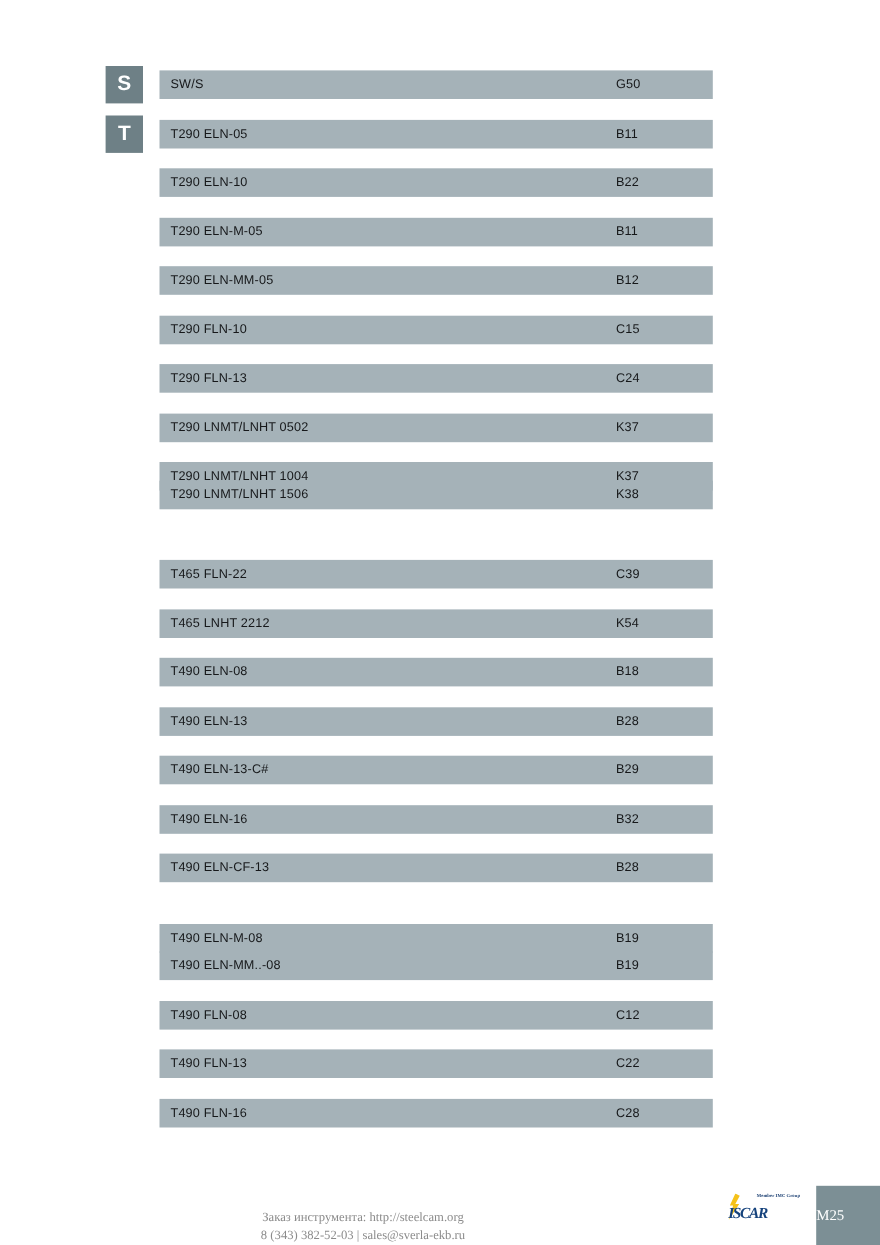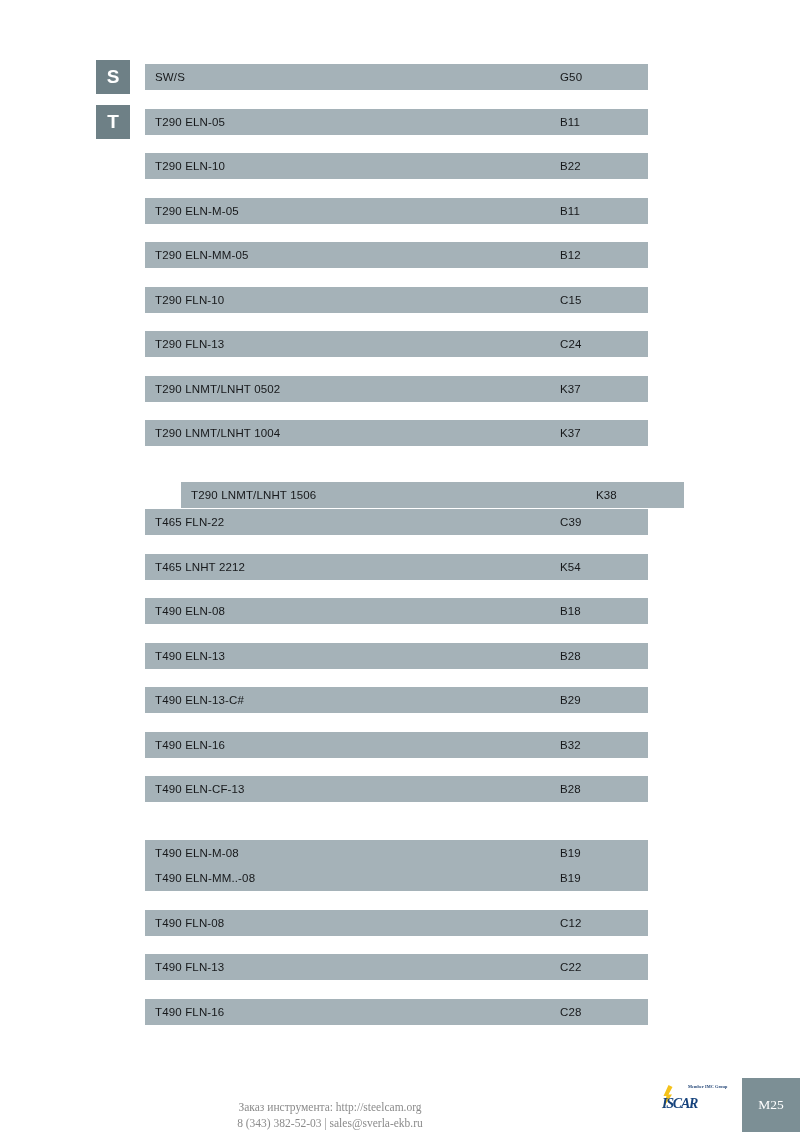--- a/index.html
+++ b/index.html
@@ -132,21 +132,21 @@
 
   #page-badge {
     position: absolute;
     left: 742px;
     top: 0px;
     width: 58px;
     height: 54px;
     background: #7c8f95;
     color: #ffffff;
     font-size: 13.5px;
-    text-align: center;
+    text-align: left;
     line-height: 54px;
   }
 </style>
 </head>
 <body>
 
 <div id="index-table">
     <div class="row" style="top: 64px;">
       <span class="row-name">SW/S</span>
       <span class="row-code">G50</span>
@@ -176,21 +176,21 @@
       <span class="row-code">C24</span>
     </div>
     <div class="row" style="top: 375.5px;">
       <span class="row-name">T290 LNMT/LNHT 0502</span>
       <span class="row-code">K37</span>
     </div>
     <div class="row" style="top: 420px;">
       <span class="row-name">T290 LNMT/LNHT 1004</span>
       <span class="row-code">K37</span>
     </div>
-    <div class="row" style="top: 482px; margin-left: 36px;">
+    <div class="row" style="top: 437px;">
       <span class="row-name">T290 LNMT/LNHT 1506</span>
       <span class="row-code">K38</span>
     </div>
     <div class="row" style="top: 509px;">
       <span class="row-name">T465 FLN-22</span>
       <span class="row-code">C39</span>
     </div>
     <div class="row" style="top: 553.5px; padding-left: 28px;">
       <span class="row-name">T465 LNHT 2212</span>
       <span class="row-code">K54</span>

